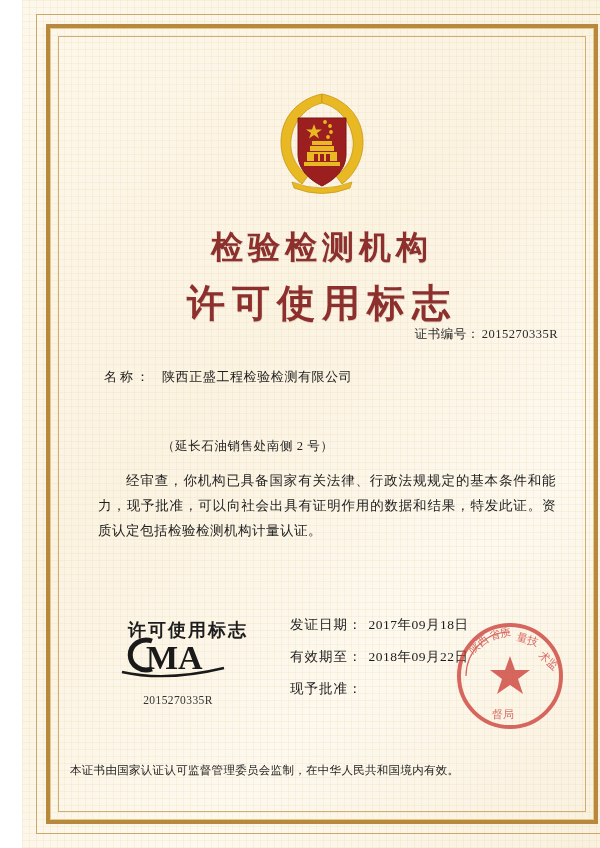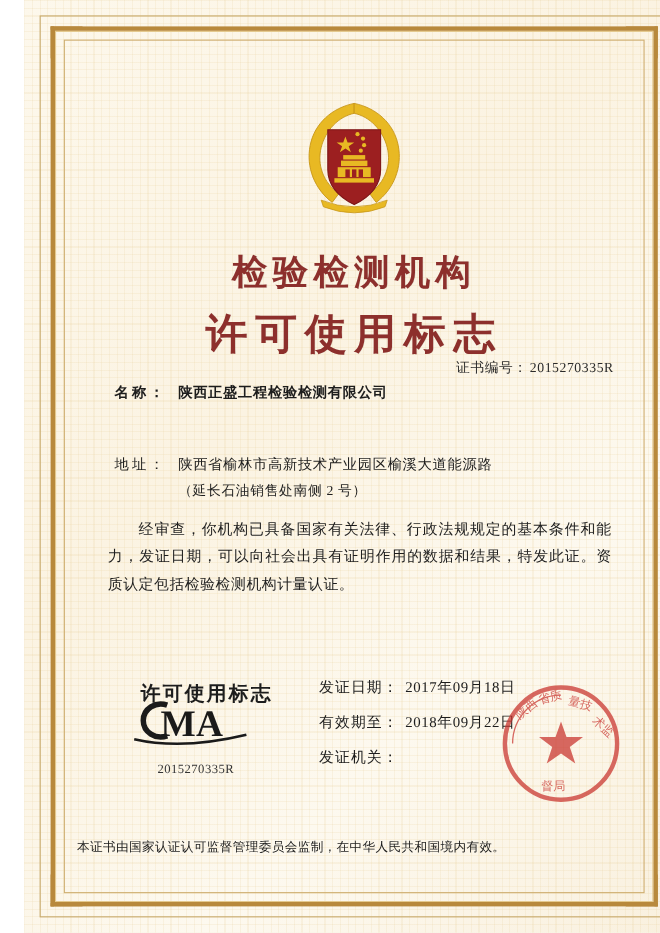--- a/index.html
+++ b/index.html
@@ -133,21 +133,21 @@
   }
   .field .flabel {
     display: inline-block;
     width: 58px;
     letter-spacing: 3px;
   }
   .field .fvalue {
     display: inline-block;
     letter-spacing: 0.6px;
   }
-  .field-name { top: 300px; font-weight: bold; }
+  .field-name { top: 320px; }
   .field-addr { top: 365px; }
   .field-addr2 {
     position: absolute;
     top: 390px;
     left: 92px;
     font-size: 12.5px;
     color: #1d1d1d;
     letter-spacing: 0.6px;
   }
 
@@ -289,26 +289,23 @@
     </div>
 
     <div class="cert-no">
       <span class="label">证书编号：</span><span class="value">2015270335R</span>
     </div>
 
     <div class="field field-name">
       <span class="flabel">名称：</span><span class="fvalue">陕西正盛工程检验检测有限公司</span>
     </div>
 
-    <div class="field field-addr">
-      <span class="flabel">地址：</span><span class="fvalue">陕西省榆林市高新技术产业园区榆溪大道能源路</span>
-    </div>
     <div class="field-addr2">（延长石油销售处南侧 2 号）</div>
 
-    <div class="body-text">经审查，你机构已具备国家有关法律、行政法规规定的基本条件和能力，发证日期，可以向社会出具有证明作用的数据和结果，特发此证。资质认定包括检验检测机构计量认证。</div>
+    <div class="body-text">经审查，你机构已具备国家有关法律、行政法规规定的基本条件和能力，现予批准，可以向社会出具有证明作用的数据和结果，特发此证。资质认定包括检验检测机构计量认证。</div>
 
     <div class="mark-title">许可使用标志</div>
 
     <div class="cma-wrap">
       <svg width="124" height="46" viewBox="0 0 124 46" xmlns="http://www.w3.org/2000/svg">
 
         <g fill="none" stroke="#1a1a1a" stroke-width="3.2">
           <path d="M36 9 A16 15 0 1 0 36 37" stroke-width="5"></path>
         </g>
         <text x="30" y="37" font-family="Liberation Serif, serif" font-size="34" font-weight="bold" fill="#1a1a1a">MA</text>
@@ -318,21 +315,21 @@
     <div class="cma-code">2015270335R</div>
 
     <div class="right-fields">
       <div class="rf-row">
         <span class="rf-label">发证日期：</span><span class="rf-value">2017年09月18日</span>
       </div>
       <div class="rf-row">
         <span class="rf-label">有效期至：</span><span class="rf-value">2018年09月22日</span>
       </div>
       <div class="rf-row">
-        <span class="rf-label">发证机关：</span><span class="rf-value"></span>
+        <span class="rf-label">现予批准：</span><span class="rf-value"></span>
       </div>
     </div>
 
     <div class="seal">
       <svg width="112" height="112" viewBox="0 0 112 112" xmlns="http://www.w3.org/2000/svg" opacity="0.72">
         <circle cx="56" cy="56" r="51" fill="none" stroke="#c8312b" stroke-width="4"></circle>
         <polygon points="56,36 61,50 76,50 64,59 69,74 56,65 43,74 48,59 36,50 51,50" fill="#c8312b"></polygon>
         <path d="M56 12 A44 44 0 0 0 12 56" fill="none" stroke="#c8312b" stroke-width="1.2"></path>
         <text x="18" y="34" font-family="Liberation Serif, serif" font-size="11" fill="#c8312b" transform="rotate(-38 18 34)">陕西</text>
         <text x="36" y="20" font-family="Liberation Serif, serif" font-size="11" fill="#c8312b" transform="rotate(-14 36 20)">省质</text>

